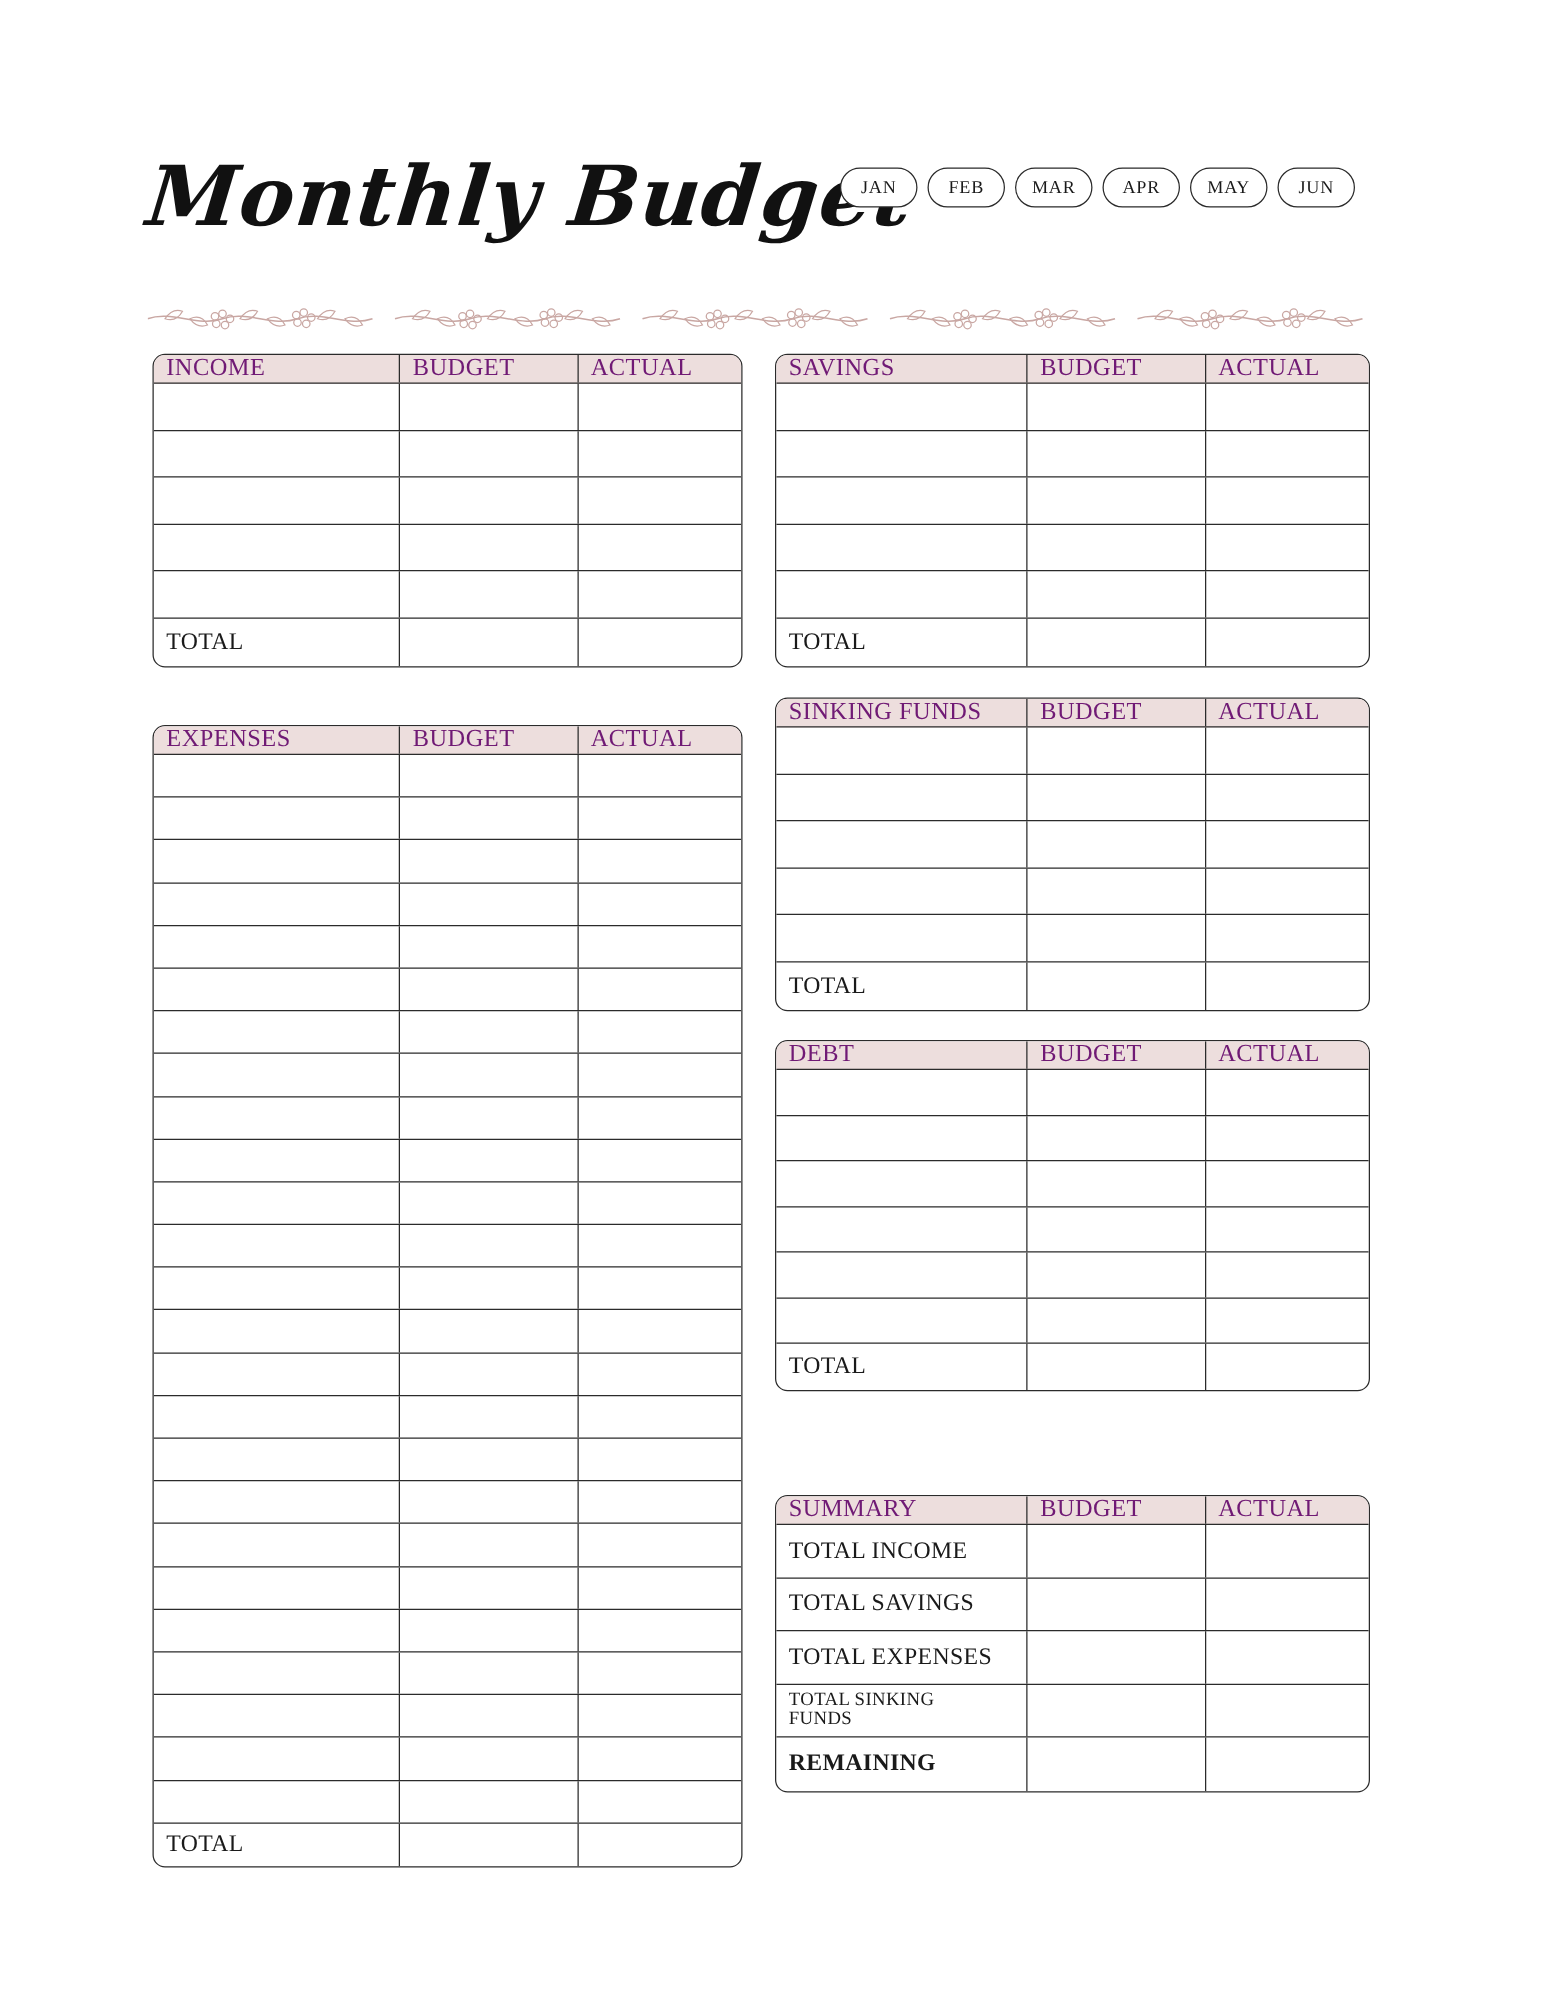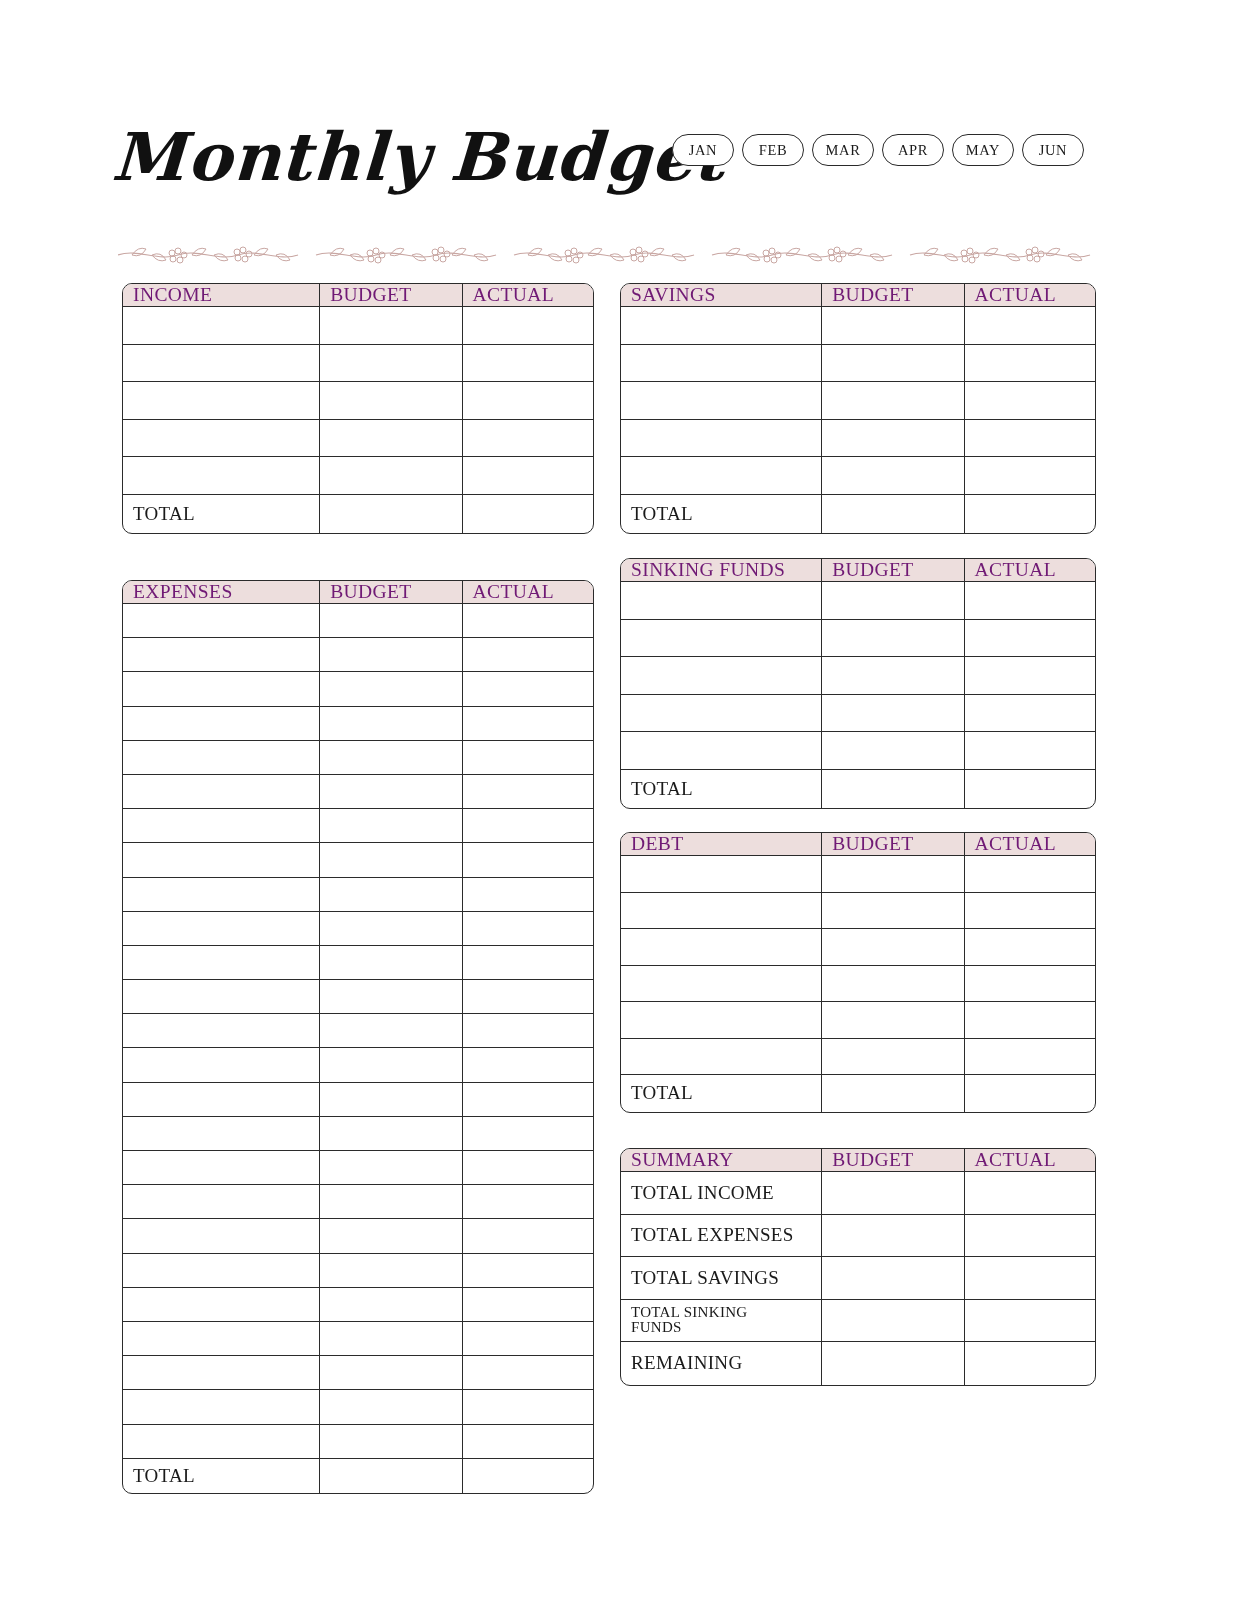--- a/index.html
+++ b/index.html
@@ -486,51 +486,51 @@
           <div class="tcell rc-actual"></div>
         </div>
         <div class="trow" style="height: 36.5px;">
           <div class="tcell rc-label">TOTAL</div>
           <div class="tcell rc-budget"></div>
           <div class="tcell rc-actual"></div>
         </div>
       </div>
   </div>
 
-  <div class="tbl" id="tbl-summary" style="left:620px; top:1148px; width:476px;">
+  <div class="tbl" id="tbl-summary" style="left:620px; top:1196px; width:476px;">
     <div class="trow hdr">
       <div class="tcell rc-label">SUMMARY</div>
       <div class="tcell rc-budget">BUDGET</div>
       <div class="tcell rc-actual">ACTUAL</div>
     </div>
     <div class="tbl-body">
         <div class="trow" style="height: 42.5px;">
           <div class="tcell rc-label">TOTAL INCOME</div>
           <div class="tcell rc-budget"></div>
           <div class="tcell rc-actual"></div>
         </div>
         <div class="trow" style="height: 42.5px;">
+          <div class="tcell rc-label">TOTAL SAVINGS</div>
+          <div class="tcell rc-budget"></div>
+          <div class="tcell rc-actual"></div>
+        </div>
+        <div class="trow" style="height: 42.5px;">
           <div class="tcell rc-label">TOTAL EXPENSES</div>
-          <div class="tcell rc-budget"></div>
-          <div class="tcell rc-actual"></div>
-        </div>
-        <div class="trow" style="height: 42.5px;">
-          <div class="tcell rc-label">TOTAL SAVINGS</div>
           <div class="tcell rc-budget"></div>
           <div class="tcell rc-actual"></div>
         </div>
         <div class="trow" style="height: 42.5px;">
           <div class="tcell rc-label two-line" style="display: block; padding-top: 5px;">
             <div>TOTAL SINKING</div>
             <div>FUNDS</div>
           </div>
           <div class="tcell rc-budget"></div>
           <div class="tcell rc-actual"></div>
         </div>
-        <div class="trow" style="height: 42.5px;">
+        <div class="trow" style="height: 42.5px; font-weight: bold;">
           <div class="tcell rc-label">REMAINING</div>
           <div class="tcell rc-budget"></div>
           <div class="tcell rc-actual"></div>
         </div>
       </div>
   </div>
 
 </div>
 
 </body></html>

